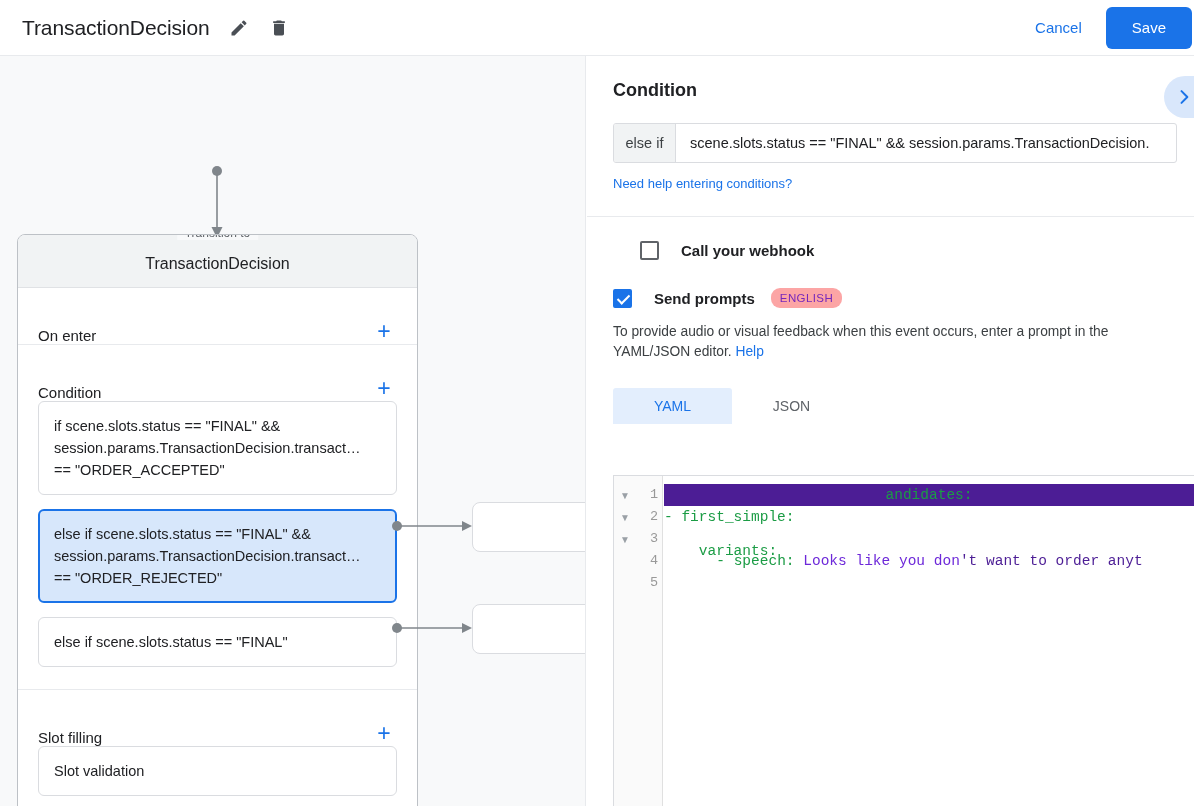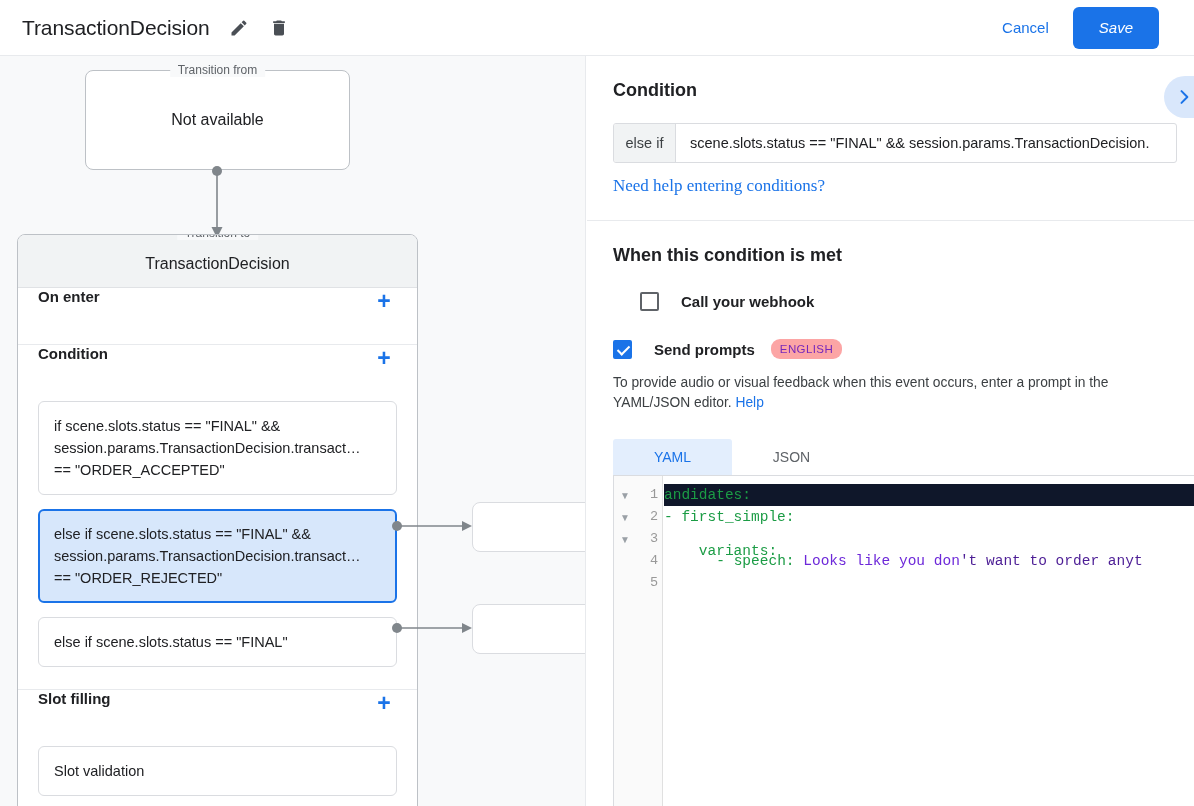--- a/index.html
+++ b/index.html
@@ -40,31 +40,30 @@
   .cancel-btn {
     color: #1a73e8;
     font-size: 15px;
     background: none; border: none;
     padding: 8px 14px;
     cursor: pointer;
     border-radius: 4px;
     font-family: inherit;
   }
   .save-btn {
-    margin-left: 10px; margin-right: 35px;
+    margin-left: 10px; margin-right: 2px;
     background: #1a73e8;
     color: #ffffff;
     border: none;
     font-size: 15px;
     padding: 0 26px;
     height: 42px;
     border-radius: 6px;
     cursor: pointer;
     font-family: inherit;
-    font-style: italic;
   }
 
   
   .left-pane {
     position: absolute; left: 0; top: 56px;
     width: 586px; height: 750px;
     background: #f8f9fa;
     overflow: hidden;
     border-right: 1px solid #e8eaed;
   }
@@ -130,23 +129,22 @@
   }
   .scene-header .name { font-size: 16px; color: #202124; }
   .scene-header .sub { font-size: 12px; color: #5f6368; margin-top: 7px; }
 
   .section {
     border-bottom: 1px solid #e8eaed;
     padding: 0 20px 0 20px;
   }
   .section:last-child { border-bottom: none; }
   .section-head {
-    display: flex; align-items: flex-start; justify-content: space-between;
+    display: flex; align-items: flex-end; justify-content: space-between;
     height: 56px;
-    font-weight: bold;
   }
   .section-title { font-size: 15px; color: #202124; }
   .plus-btn {
     width: 26px; height: 26px;
     display: flex; align-items: center; justify-content: center;
     color: #1a73e8;
     font-size: 23px; line-height: 1;
     cursor: pointer;
     border-radius: 50%;
     user-select: none;
@@ -224,24 +222,23 @@
     padding: 0 14px;
     font-size: 14.5px;
     color: #202124;
     font-family: inherit;
     background: transparent;
   }
   .help-link {
     display: inline-block;
     margin: 13px 0 0 26px;
     color: #1a73e8;
-    font-size: 17px;
+    font-size: 13px;
     text-decoration: none;
     cursor: pointer;
-    font-family: Liberation Serif, serif;
   }
 
   .rp-body { padding-top: 24px; }
   .rp-sub { font-size: 18px; color: #202124; margin: 0 0 26px 26px; }
 
   .check-row { display: flex; align-items: center; margin: 0 0 0 26px; }
   .checkbox {
     width: 19px; height: 19px;
     border: 2px solid #5f6368;
     border-radius: 2px;
@@ -336,21 +333,21 @@
   .ed-code {
     position: absolute; left: 50px; top: 0; right: 0; bottom: 0;
     overflow: hidden;
   }
   .ed-line {
     position: absolute; left: 0; right: 0;
     height: 22px; line-height: 22px;
     white-space: pre;
     padding-left: 0px;
   }
-  .ed-line.hl { background: #0f172a; }
+  .ed-line.hl { background: #4c1d95; text-align: center; }
   .tok-key { color: #1b9c45; }
   .tok-plain { color: #6d28d9; }
   .tok-str { color: #4c1d95; }
 </style>
 </head>
 <body>
 
 <div class="topbar">
   <div class="topbar-title">TransactionDecision</div>
 
@@ -367,24 +364,20 @@
   </button>
 
   <div class="topbar-spacer"></div>
 
   <button class="cancel-btn">Cancel</button>
   <button class="save-btn">Save</button>
 </div>
 
 <div class="left-pane">
 
-  <div class="fieldset" id="transition-from">
-    <div class="fieldset-legend">Transition from</div>
-    <div class="body">Not available</div>
-  </div>
 
   <svg class="arrow-svg" width="54" height="78">
     <circle cx="27" cy="5" r="5" fill="#80868b"></circle>
     <line x1="27" y1="5" x2="27" y2="63" stroke="#80868b" stroke-width="1.6"></line>
     <polygon points="27,72 21.5,61 32.5,61" fill="#80868b"></polygon>
   </svg>
 
   <div id="scene-card">
     <div class="legend">Transition to</div>
 
@@ -465,21 +458,20 @@
 
     <div class="cond-input-row">
       <div class="cond-prefix">else if</div>
       <input class="cond-value" type="text" value="scene.slots.status == &quot;FINAL&quot; &amp;&amp; session.params.TransactionDecision." style="">
     </div>
 
     <a class="help-link">Need help entering conditions?</a>
   </div>
 
   <div class="rp-body">
-    <h2 class="rp-sub">When this condition is met</h2>
 
     <div class="check-row" style="margin-bottom:28px;padding-left:27px;">
       <span class="checkbox"></span>
       <span class="check-label bold">Call your webhook</span>
     </div>
 
     <div class="check-row">
       <span class="checkbox checked"></span>
       <span class="check-label bold">Send prompts</span>
       <span class="lang-badge">ENGLISH</span>

